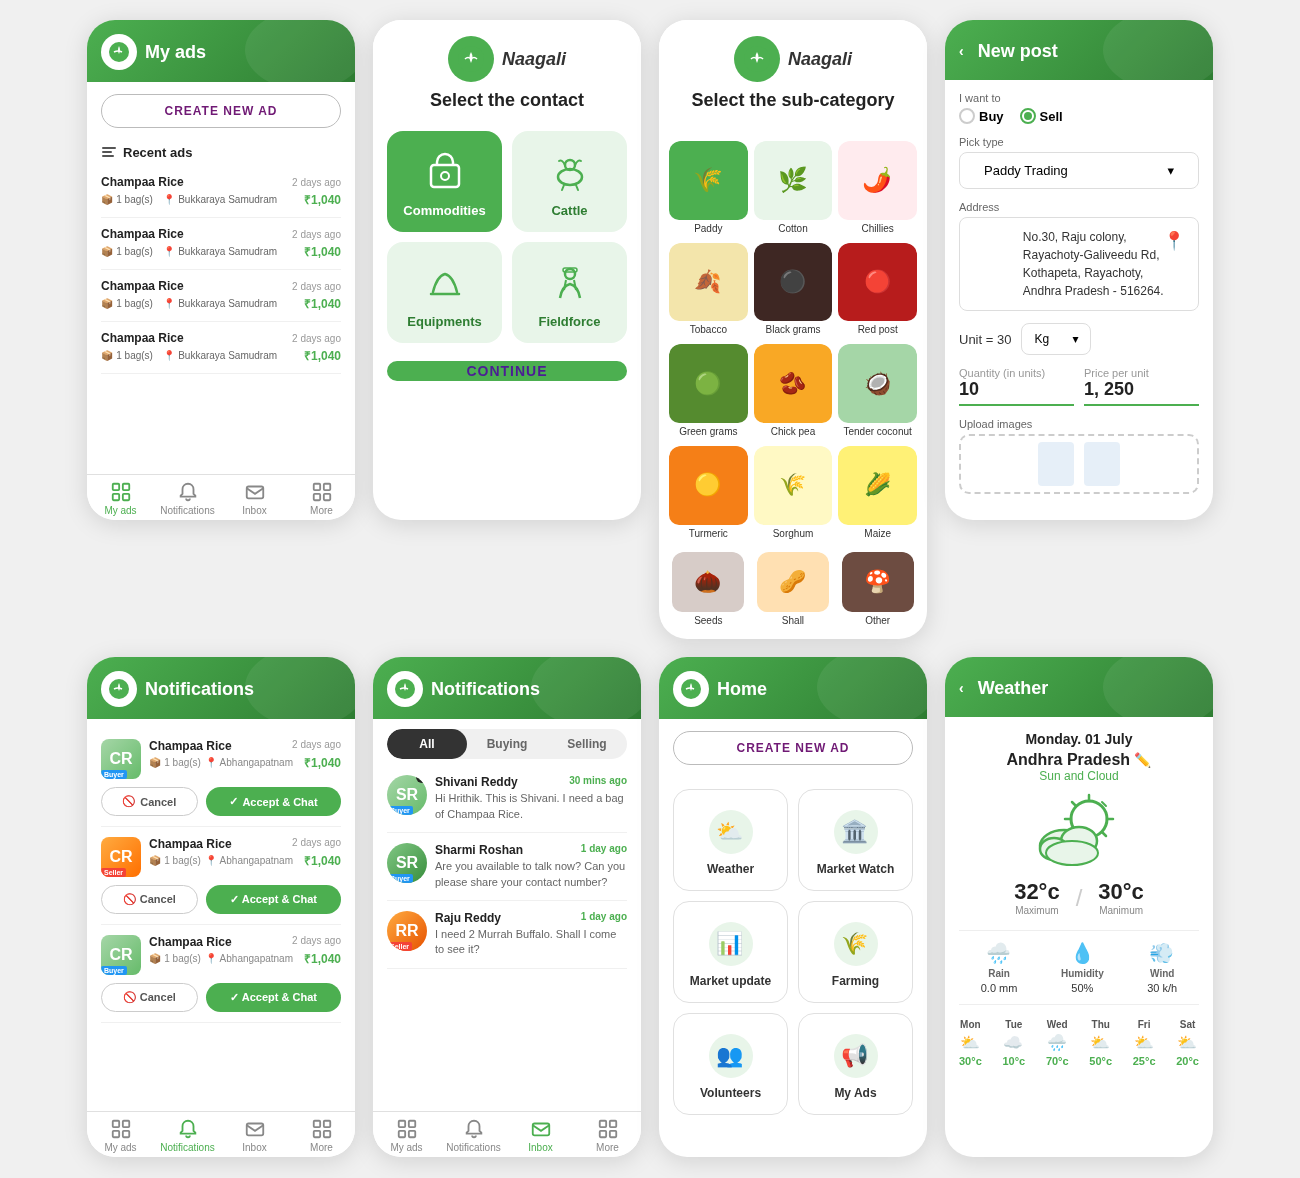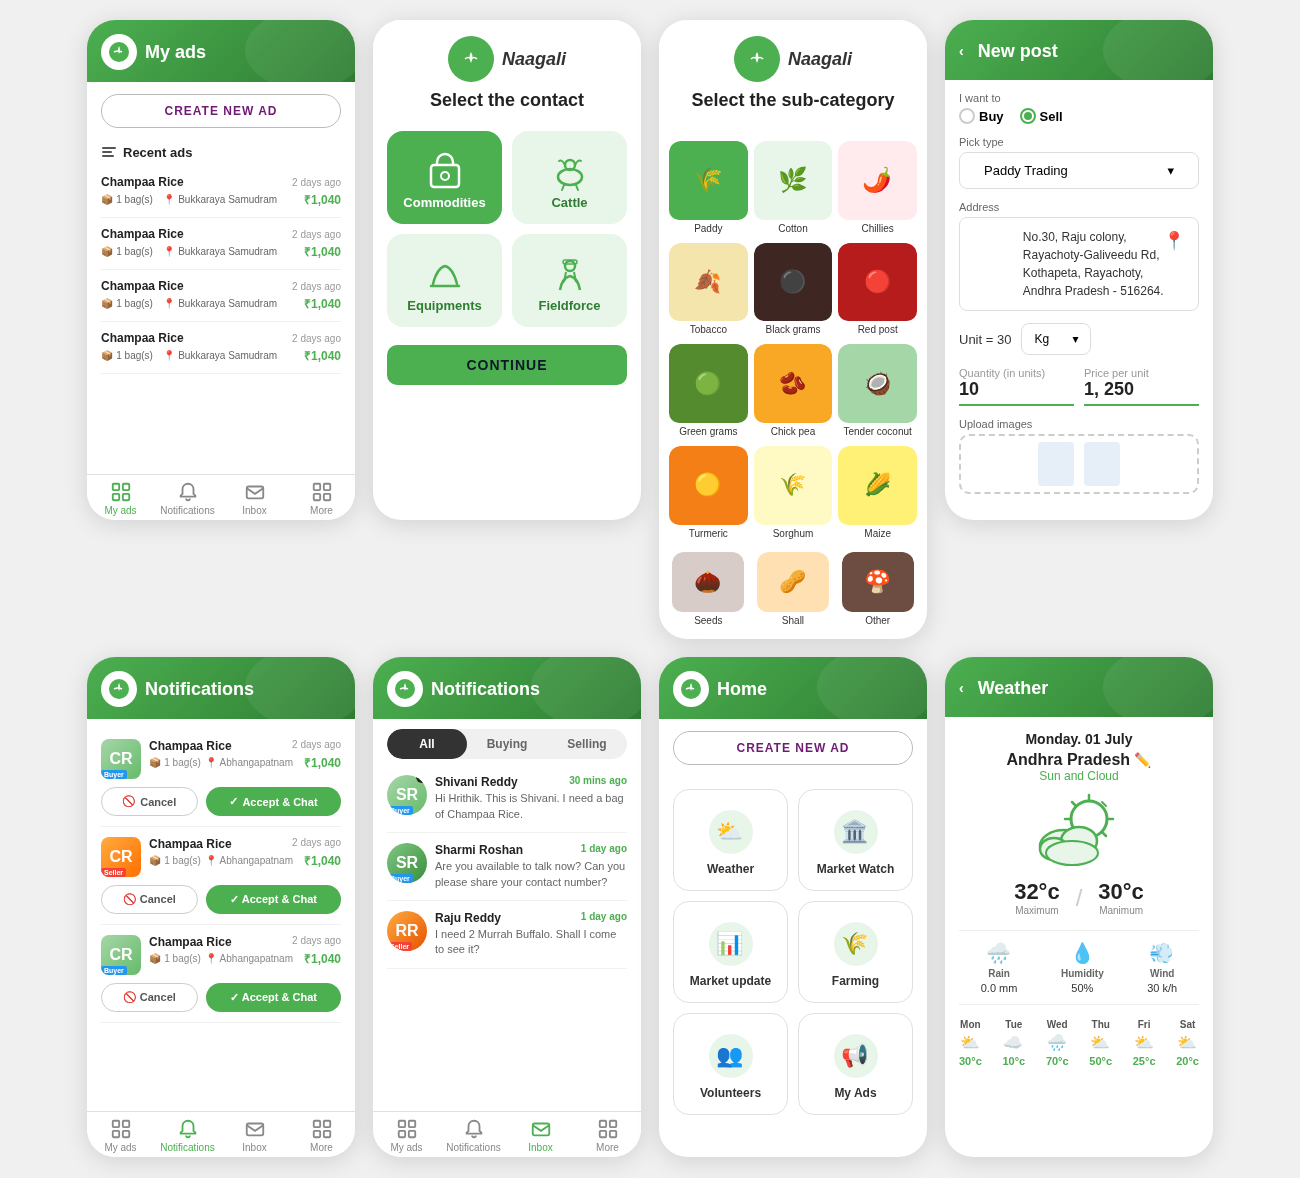--- a/index.html
+++ b/index.html
@@ -139,37 +139,37 @@
     .ad-price { font-size: 12px; font-weight: 700; color: #4caf50; margin-left: auto; }
     .select-title { font-size: 18px; font-weight: 700; color: #222; text-align: center; margin: 8px 0 12px; }
     .category-grid { display: grid; grid-template-columns: 1fr 1fr; gap: 10px; padding: 0 14px 10px; }
     .category-card {
       background: #e8f5e9;
       border-radius: 16px;
       padding: 18px 10px 12px;
       display: flex;
       flex-direction: column;
       align-items: center;
-      gap: 0;
+      gap: 8px;
       cursor: pointer;
       border: 2px solid transparent;
     }
     .category-card.selected { background: #4caf50; }
     .category-card.selected .cat-label { color: #fff; }
     .cat-icon { width: 44px; height: 44px; }
     .cat-label { font-size: 13px; font-weight: 700; color: #2e7d32; text-align: center; }
     .category-card.selected .cat-label { color: #fff; }
 
     .continue-btn {
       margin: 8px 14px 14px;
       background: #4caf50;
-      color: #0f172a;
+      color: #4c1d95;
       border: none;
       border-radius: 10px;
-      padding: 12px;
+      padding: 2px;
       font-size: 14px;
       font-weight: 700;
       letter-spacing: 1px;
       cursor: pointer;
       text-align: center;
     }
 
     
     .subcategory-grid { display: grid; grid-template-columns: repeat(3, 1fr); gap: 6px; padding: 10px 10px; }
     .subcat-card {

